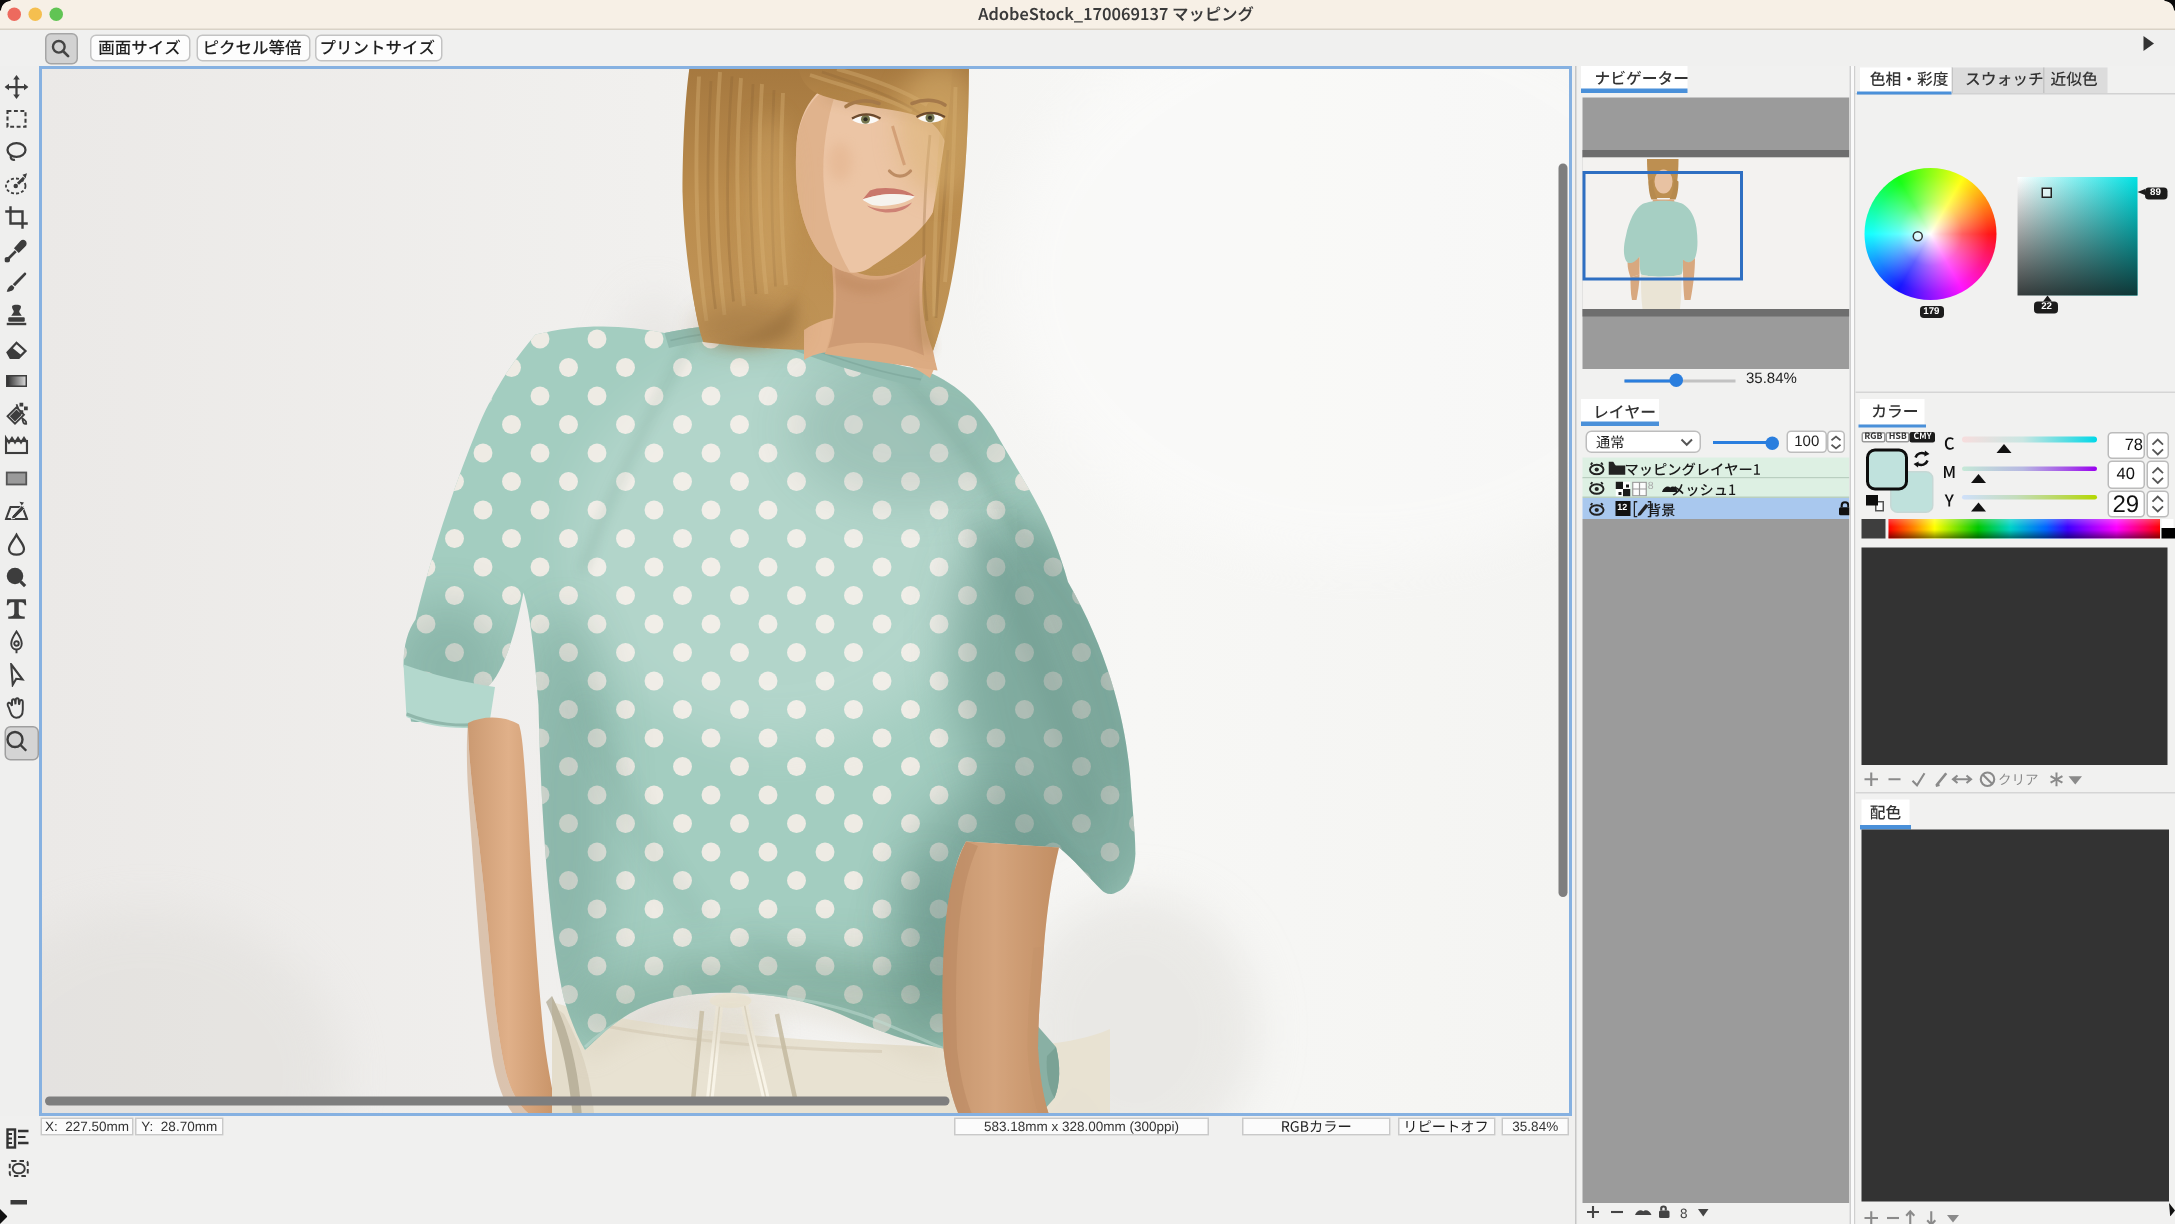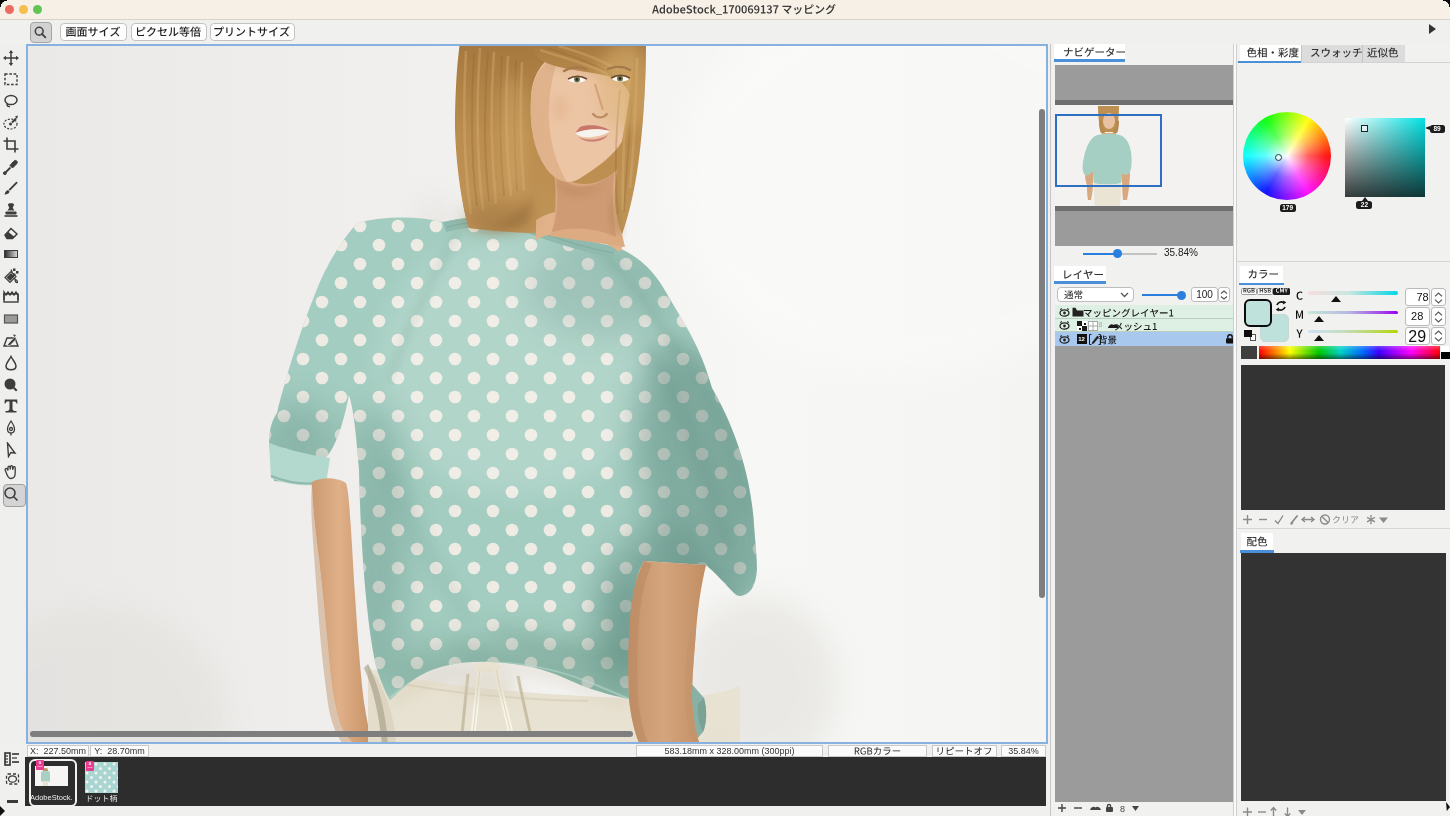--- a/index.html
+++ b/index.html
@@ -343,48 +343,24 @@
 <path d="M547,87 C557,83 571,82 582,85 C576,79 559,78 552,81 Z" fill="#c9776b"></path>
 <path d="M547,87 C557,83 571,82 582,85 C576,90.5 559,92.5 553,90.5 C550,89 548,88 547,87 Z" fill="#f6f3ee"></path>
 <path d="M550,91 C559,95 571,94 580,89 C575,97 558,98 550,91 Z" fill="#ce8275"></path>
 </svg>
 <div class="abs" id="vsb"></div>
 <div class="abs" id="hsb"></div>
 </div>
 <div class="abs" id="statusbar">
  <div class="abs sbox" style="left:27px;width:62px;">X:&nbsp; 227.50mm</div>
  <div class="abs sbox" style="left:90px;width:59px;">Y:&nbsp; 28.70mm</div>
- <div class="abs sbox" style="left:636px;width:187px;">583.18mm x 328.00mm (300ppi)</div>
+ <div class="abs sbox" style="left:636px;width:170px;">583.18mm x 328.00mm (300ppi)</div>
  <div class="abs sbox" style="left:828px;width:99px;"></div>
  <div class="abs sbox" style="left:932px;width:65px;"></div>
  <div class="abs sbox" style="left:1001px;width:45px;">35.84%</div>
-</div>
-<div class="abs" id="filmstrip">
-
- <div class="abs" style="left:4px;top:2px;width:44px;height:44px;border:2px solid #f2f2f2;border-radius:6px;"></div>
- <div class="abs" style="left:10px;top:9px;width:33px;height:20px;background:#f6f5f3;">
-   <div class="abs" style="left:8px;top:2px;width:5px;height:5px;background:#c09a66;border-radius:2px;"></div>
-   <div class="abs" style="left:6px;top:5px;width:9px;height:11px;background:#a8d0c4;border-radius:2px;"></div>
-   <div class="abs" style="left:8px;top:15px;width:5px;height:5px;background:#e8e2d2;"></div>
- </div>
- <div class="abs" style="left:11px;top:3px;width:8px;height:10px;background:#e83a8e;border-radius:1px;font-size:5px;color:#fff;text-align:center;line-height:4px;">a<br>—</div>
- <div class="abs" style="left:5px;top:36px;width:44px;font-size:7.5px;color:#f0f0f0;">AdobeStock.</div>
-
- <div class="abs" style="left:60px;top:5px;width:33px;height:31px;background:#a9d6d2;">
-  <svg width="33" height="31">
-          <defs>
-            <pattern id="td" width="9" height="9" patternUnits="userSpaceOnUse">
-              <circle cx="2" cy="2" r="1.5" fill="#f4f2ec"></circle>
-              <circle cx="6.5" cy="6.5" r="1.5" fill="#f4f2ec"></circle>
-            </pattern>
-          </defs>
-          <rect width="33" height="31" fill="url(#td)"></rect>
-        </svg>
- </div>
- <div class="abs" style="left:61px;top:4px;width:8px;height:10px;background:#e83a8e;border-radius:1px;font-size:5px;color:#fff;text-align:center;line-height:4px;">a<br>—</div>
 </div>
 
 <svg class="abs" style="left:4px;top:751px" width="18" height="15" viewBox="0 0 18 15">
       <rect x="1" y="2" width="5" height="12" fill="none" stroke="#333" stroke-width="1.6"></rect>
       <line x1="1" y1="5" x2="4" y2="5" stroke="#333" stroke-width="1.2"></line>
       <line x1="1" y1="8" x2="4" y2="8" stroke="#333" stroke-width="1.2"></line>
       <line x1="1" y1="11" x2="4" y2="11" stroke="#333" stroke-width="1.2"></line>
       <line x1="8" y1="3" x2="15" y2="3" stroke="#333" stroke-width="1.6"></line>
       <line x1="8" y1="7" x2="13" y2="7" stroke="#333" stroke-width="1.2"></line>
       <line x1="8" y1="11" x2="15" y2="11" stroke="#333" stroke-width="1.6"></line>
@@ -553,21 +529,21 @@
  <div class="abs" style="left:71.2px;top:247.3px;width:90px;height:3.4px;border-radius:2px;background:linear-gradient(to right,#f7dddd,#c9e6e2 45%,#5ddde2 75%,#00d8e8);"></div>
  <div class="abs" style="left:93.5px;top:252.4px;width:0;height:0;border-bottom:6.5px solid #111;border-left:5px solid transparent;border-right:5px solid transparent;"></div>
  <div class="abs" style="left:167.7px;top:244px;width:25px;height:18.3px;background:#fff;border:1px solid #bbb;border-radius:3px;box-sizing:border-box;font-size:11px;color:#111;text-align:right;line-height:17px;">78</div>
  <div class="abs" style="left:194px;top:244px;width:14.5px;height:18.3px;background:#fff;border:1px solid #bbb;border-radius:3px;box-sizing:border-box;"></div>
  <svg class="abs" style="left:196.6px;top:247.5px" width="9" height="12">
         <path d="M1,4.4 L4.5,1 L8,4.4" stroke="#555" stroke-width="1.2" fill="none"></path>
         <path d="M1,7.6 L4.5,11 L8,7.6" stroke="#555" stroke-width="1.2" fill="none"></path>
       </svg>
  <div class="abs" style="left:71.2px;top:266.6px;width:90px;height:3.4px;border-radius:2px;background:linear-gradient(to right,#c5e9d7,#b7b8e2 45%,#a44ae8 80%,#9a00f0);"></div>
  <div class="abs" style="left:76.5px;top:271.7px;width:0;height:0;border-bottom:6.5px solid #111;border-left:5px solid transparent;border-right:5px solid transparent;"></div>
- <div class="abs" style="left:167.7px;top:263.3px;width:25px;height:18.3px;background:#fff;border:1px solid #bbb;border-radius:3px;box-sizing:border-box;font-size:11px;color:#111;text-align:center;line-height:17px;">28</div>
+ <div class="abs" style="left:167.7px;top:263.3px;width:25px;height:18.3px;background:#fff;border:1px solid #bbb;border-radius:3px;box-sizing:border-box;font-size:11px;color:#111;text-align:center;line-height:17px;">40</div>
  <div class="abs" style="left:194px;top:263.3px;width:14.5px;height:18.3px;background:#fff;border:1px solid #bbb;border-radius:3px;box-sizing:border-box;"></div>
  <svg class="abs" style="left:196.6px;top:266.8px" width="9" height="12">
         <path d="M1,4.4 L4.5,1 L8,4.4" stroke="#555" stroke-width="1.2" fill="none"></path>
         <path d="M1,7.6 L4.5,11 L8,7.6" stroke="#555" stroke-width="1.2" fill="none"></path>
       </svg>
  <div class="abs" style="left:71.2px;top:285.5px;width:90px;height:3.4px;border-radius:2px;background:linear-gradient(to right,#cfe0fa,#c4ddbc 40%,#b9d855 75%,#b4d800);"></div>
  <div class="abs" style="left:76.5px;top:290.6px;width:0;height:0;border-bottom:6.5px solid #111;border-left:5px solid transparent;border-right:5px solid transparent;"></div>
  <div class="abs" style="left:167.7px;top:282.6px;width:25px;height:18.3px;background:#fff;border:1px solid #bbb;border-radius:3px;box-sizing:border-box;font-size:16px;color:#111;text-align:center;line-height:17px;">29</div>
  <div class="abs" style="left:194px;top:282.6px;width:14.5px;height:18.3px;background:#fff;border:1px solid #bbb;border-radius:3px;box-sizing:border-box;"></div>
  <svg class="abs" style="left:196.6px;top:286.1px" width="9" height="12">

